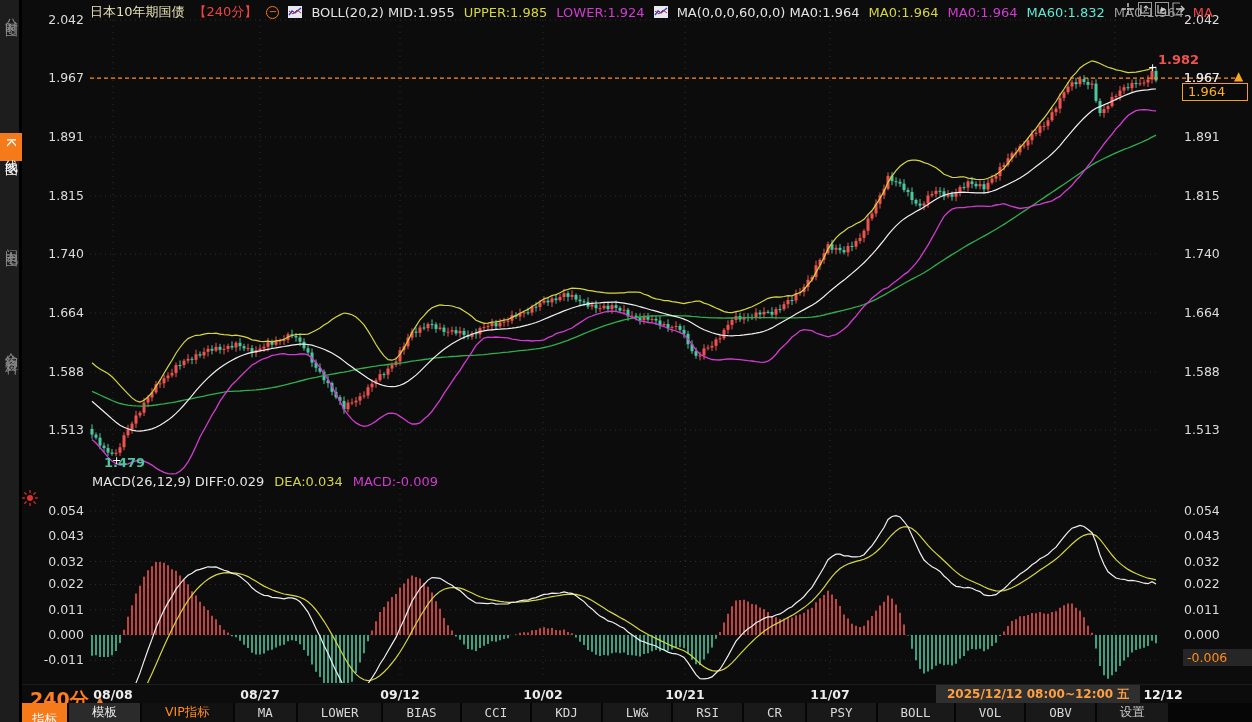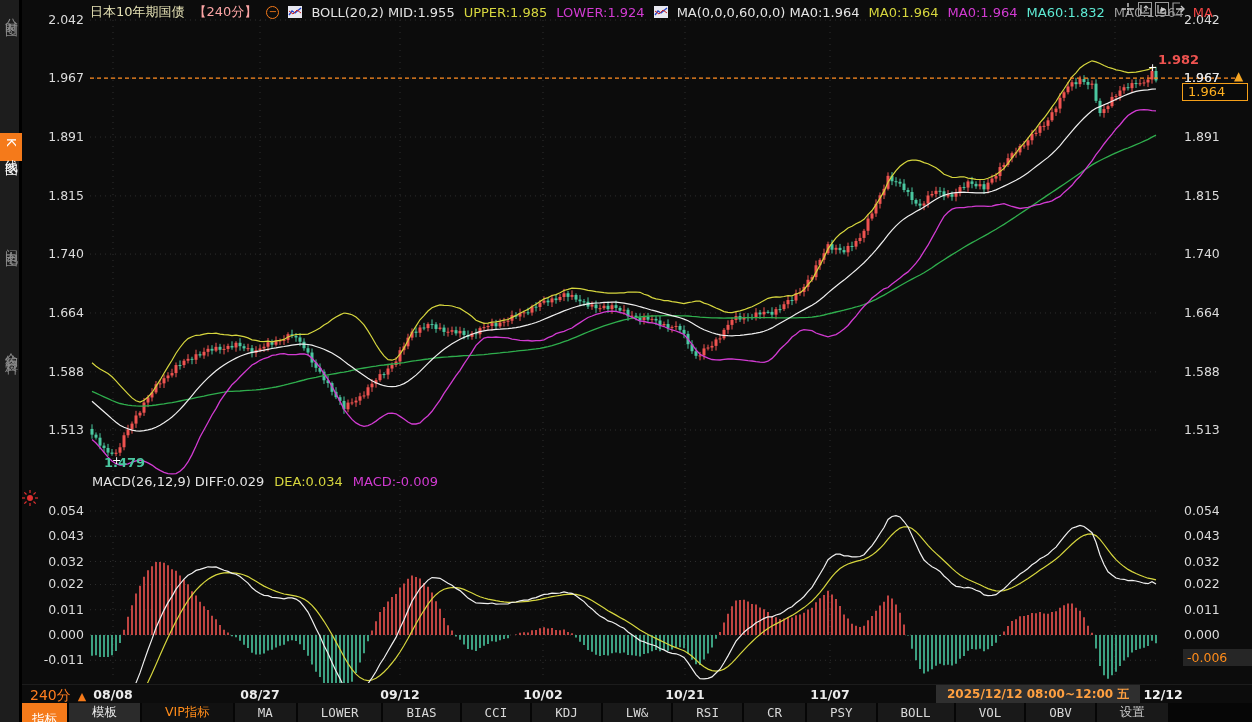--- a/index.html
+++ b/index.html
@@ -11,21 +11,21 @@
   .v-item{position:absolute;left:0;width:22px;writing-mode:vertical-rl;font-size:13px;color:#8b8b8b;
           text-align:center;line-height:21px;letter-spacing:3px;cursor:pointer;user-select:none}
   .v-item.active{background:#f57a1a;color:#fff;padding:5px 0}
 
   #chart-svg{position:absolute;left:0;top:0}
   #plot-region{position:absolute;left:90px;top:8px;width:1070px;height:672px}
 
   
   .hdr{position:absolute;left:90px;top:3px;display:flex;gap:9px;font-size:13px;white-space:nowrap;align-items:center;z-index:5}
   .hdr2{position:absolute;left:92px;top:474px;display:flex;gap:10px;font-size:13px;white-space:nowrap;z-index:5}
-  .c-title{color:#e6e2b5}.c-period{color:#fca5a5}.c-white{color:#e4e4e4}.c-yellow{color:#d6d63e}
+  .c-title{color:#e6e2b5}.c-period{color:#ef4444}.c-white{color:#e4e4e4}.c-yellow{color:#d6d63e}
   .c-magenta{color:#d23bd2}.c-green{color:#5eead4}.c-gray{color:#9a9a9a}.c-red{color:#ef4444}
   .minus-circle{display:inline-flex;width:13px;height:13px;border:1px solid #f57a1a;border-radius:50%;
                 align-items:center;justify-content:center;color:#f57a1a;font-size:10px;line-height:1}
   .mini-chart{display:inline-block}
 
   
   #win-icons{position:absolute;left:1121px;top:2px;display:flex;gap:3px;z-index:5}
   .wicon{width:14px;height:14px;cursor:pointer}
 
   .axis-label{position:absolute;font-size:12.5px;color:#dcdcdc;white-space:nowrap;z-index:4}
@@ -39,21 +39,21 @@
   #last-price-box{position:absolute;left:1182px;top:83px;width:66px;height:18px;border:1px solid #f5a01a;
                   background:#0a0a0a;color:#ffb020;font-size:13px;line-height:16px;padding-left:5px;z-index:6}
   #axis-1967{position:absolute;left:1184px;top:70px;color:#e8e8e8;font-size:12.5px;z-index:6}
   #price-arrow{position:absolute;left:1234px;top:69px;color:#f5a623;font-size:12px;z-index:6}
   #macd-last{position:absolute;left:1183px;top:649px;width:78px;background:#262626;color:#ff8c1a;
              font-size:12.5px;padding:1px 4px;z-index:6}
 
   
   #xaxis-row{position:absolute;left:22px;top:684px;right:0;height:20px;background:#0c0c0c;border-top:1px solid #1c1c1c;z-index:3}
   #period-row{position:absolute;left:30px;top:687px;display:flex;gap:7px;align-items:center;z-index:4}
-  #period-label{color:#ff7d1f;font-weight:normal;font-size:14px}
+  #period-label{color:#ff7d1f;font-weight:bold;font-size:19px}
   #period-arrow{color:#f57a1a;font-size:11px}
   #session-row{position:absolute;left:936px;top:685px;display:flex;align-items:center;gap:3px;z-index:5}
   #session-box{background:#2f2f2f;color:#ffa040;font-weight:bold;font-size:12px;padding:1px 11px;white-space:nowrap}
   #session-day{color:#f2f2f2;font-weight:bold;font-size:12.5px}
 
   
   #toolbar{position:absolute;left:22px;top:703px;right:0;height:19px;background:#060606;display:flex;align-items:stretch;z-index:5}
   .tb-item{display:flex;align-items:center;padding:0 23px;margin-right:2px;cursor:pointer;font-size:12.5px;background:#191919;color:#d8d8d8}
   .tb-tab-active{background:#f57a1a;color:#fff;padding:16px 10px}
   .tb-tab{background:#2b2b2b;color:#eee}

